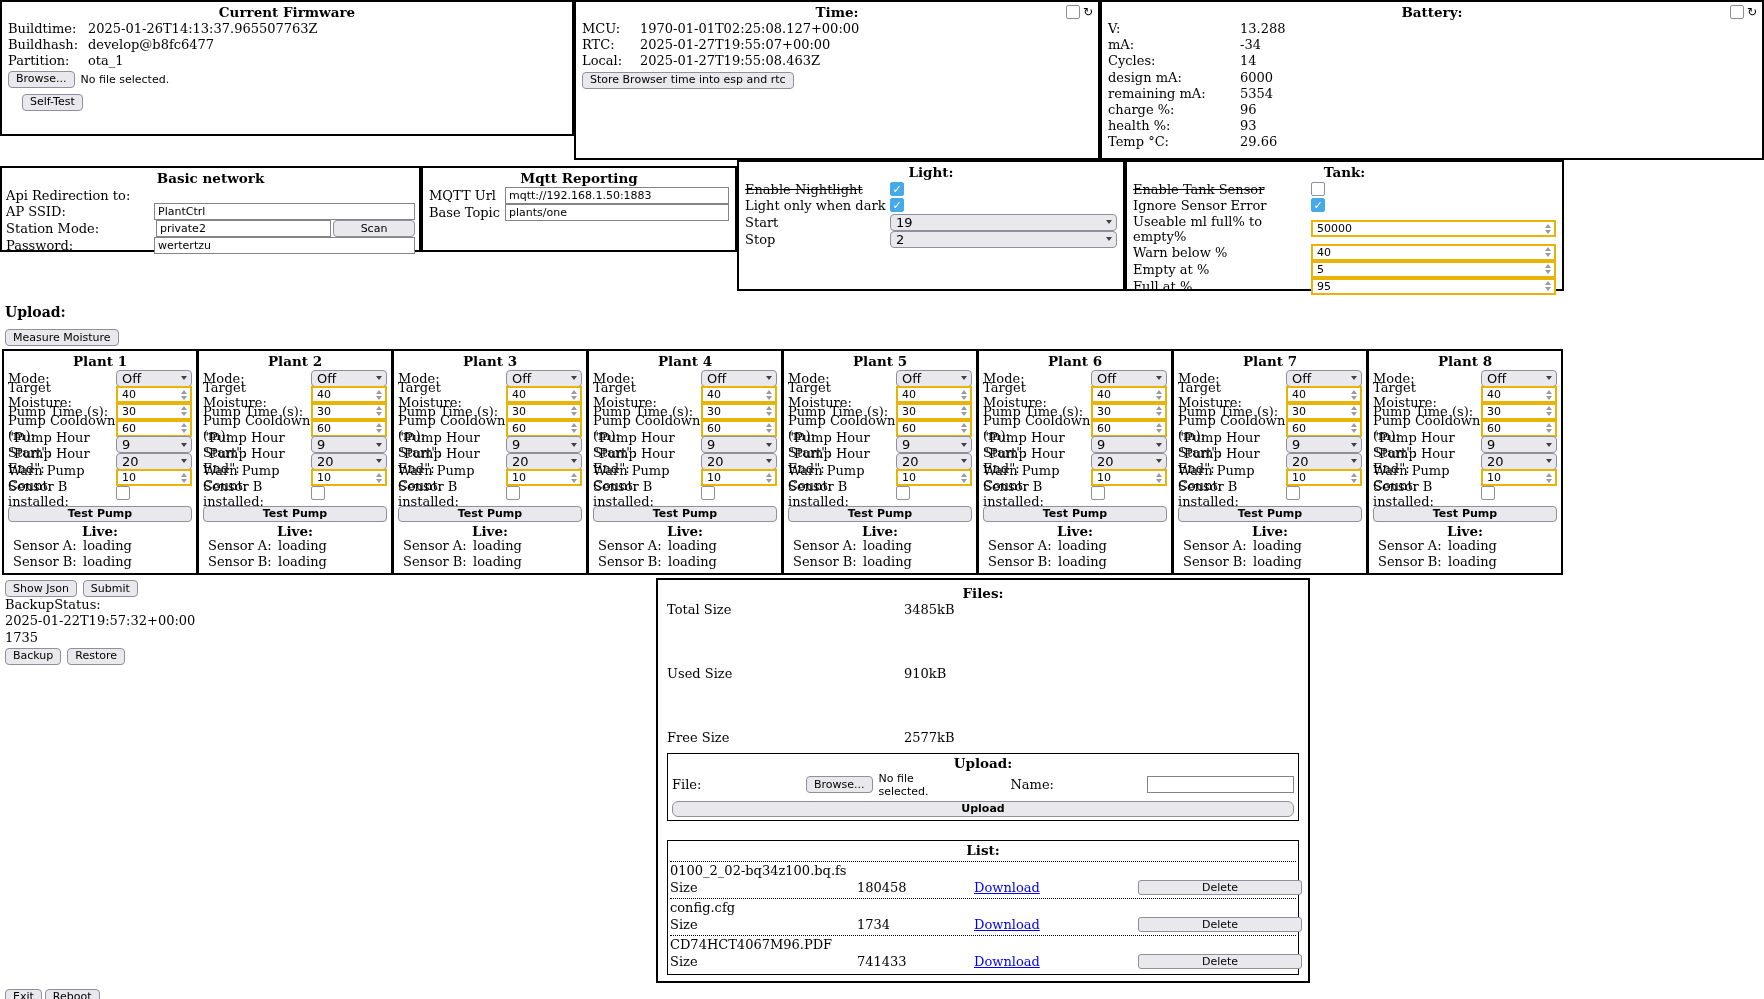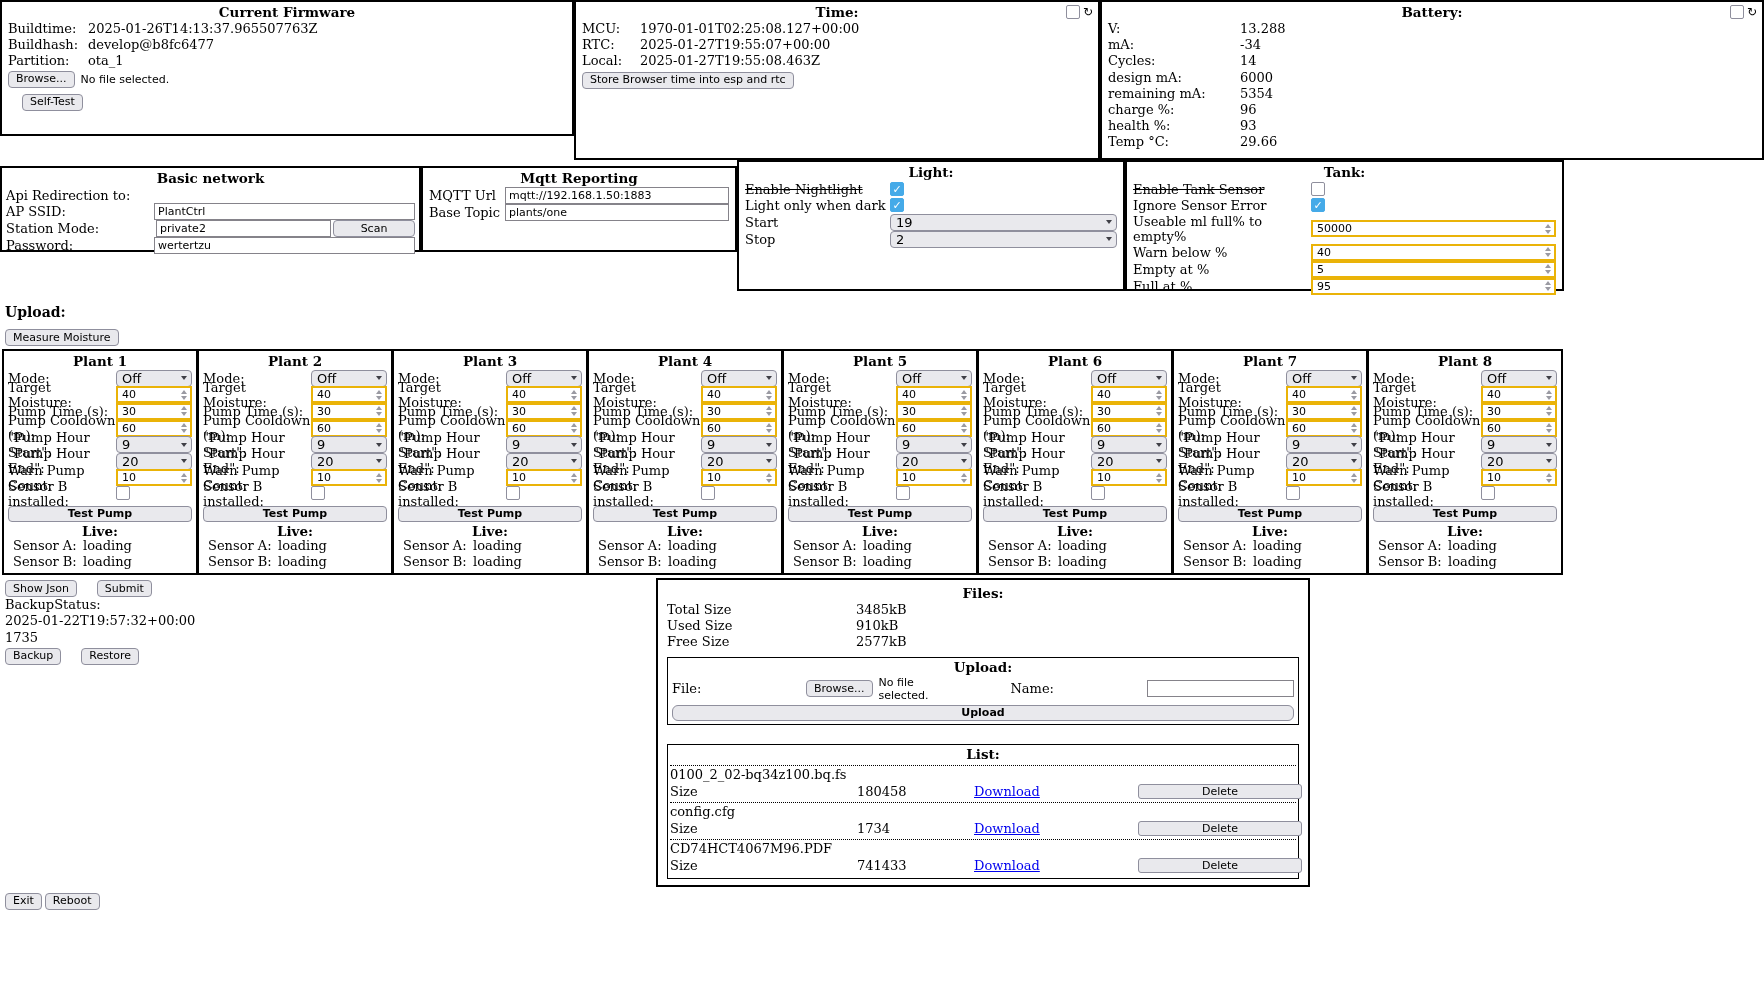--- a/index.html
+++ b/index.html
@@ -90,24 +90,24 @@
   .prow { display:flex; align-items:center; justify-content:space-between; padding:0 4px; height:16.6px; }
   .prow .ctl { width:76px; flex:none; }
   .testpump { margin:3px 4px 1px; height:16px; line-height:13px; font-weight:bold; text-align:center; }
   .live-t { font-weight:bold; text-align:center; font-size:13.5px; height:15px; }
   .lrow { display:flex; padding:0 9px; height:16px; line-height:16px; }
   .lrow .llbl { width:70px; flex:none; }
 
   
   .bottom { display:flex; align-items:flex-start; margin-top:3px; }
   .left-col { width:656px; padding:2px 0 0 5px; }
-  .btnrow { display:flex; gap:20px; align-items:center; }
+  .btnrow { display:flex; gap:6px; align-items:center; }
   .left-col .line { line-height:16.3px; }
   .files-panel { width:654px; padding:3px 9px 6px; }
-  .sizes-grid { display:grid; grid-template-columns:189px 1fr; line-height:16.2px; }
+  .sizes-grid { display:grid; grid-template-columns:189px 1fr; line-height:16.2px;gap:48px; }
   .upload-box { border:1px solid #000; margin-top:6px; padding:1px 4px 3px; }
   .upload-row { display:flex; align-items:center; margin-top:1px; }
   .upl-file-lbl { width:134px; flex:none; }
   .upl-nofile { margin-left:6px; font-family:"DejaVu Sans","Liberation Sans",sans-serif; font-size:11px; }
   .upl-name-lbl { margin-left:70px; }
   .upl-name-input { width:147px; margin-left:93px; }
   .upload-btn { display:block; width:100%; margin-top:3px; height:16px; line-height:13px; font-weight:bold; text-align:center; border-radius:6px; }
   .list-box { border:1px solid #000; margin-top:19px; padding:0 2px 3px; }
   .file-entry { border-top:1px dotted #000; padding-top:1px; margin-top:1px; }
   .fname { line-height:16px; }

